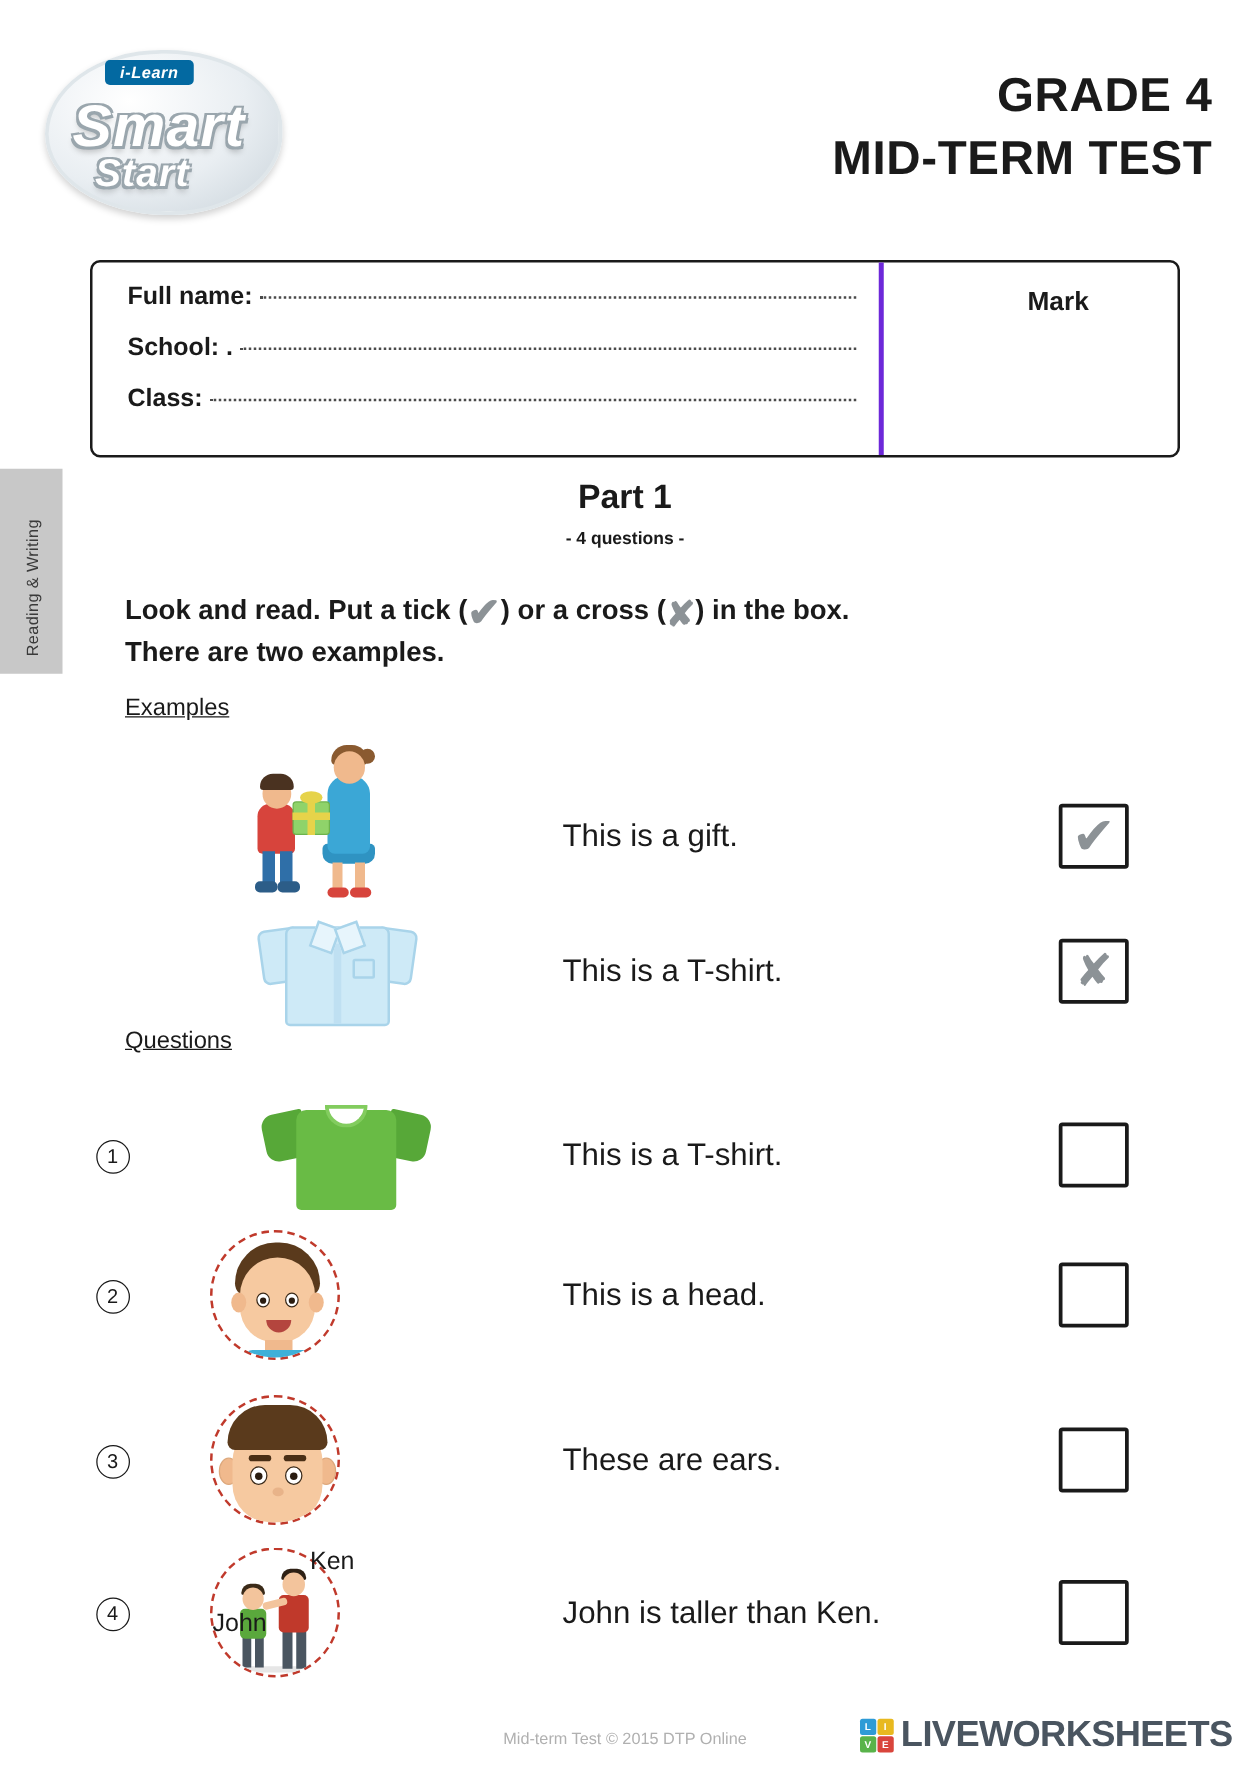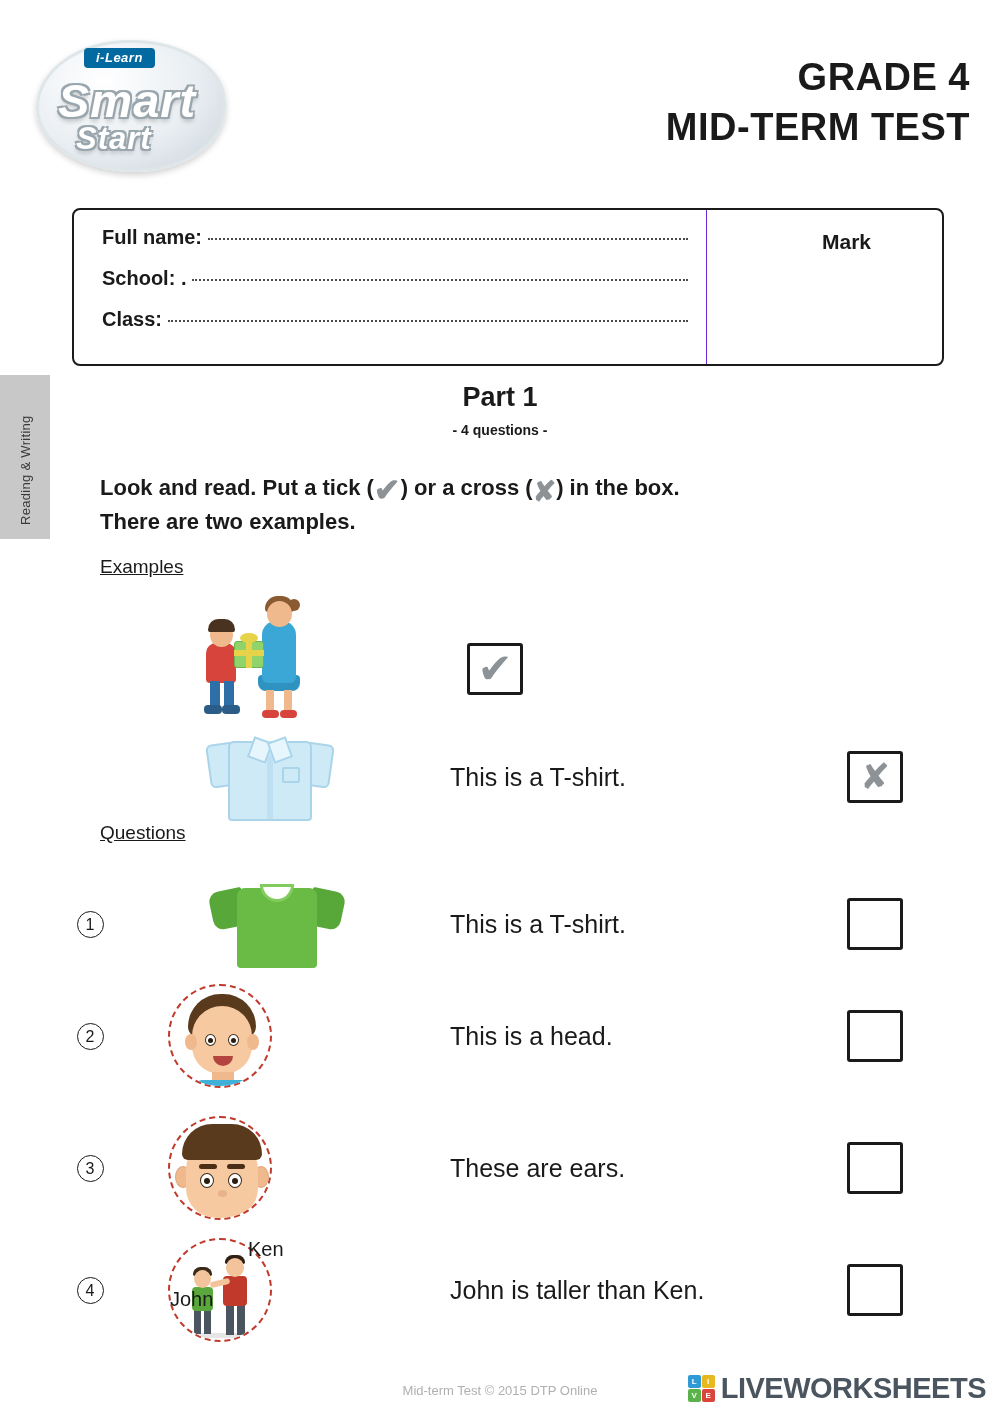--- a/index.html
+++ b/index.html
@@ -80,21 +80,21 @@
     left: 72px;
     top: 208px;
     width: 872px;
     height: 158px;
     border: 2px solid #1a1a1a;
     border-radius: 8px;
     display: flex;
   }
   .infobox-left {
     flex: 0 0 633px;
-    border-right: 1px solid #6d28d9;
+    border-right: 4px solid #6d28d9;
     padding: 16px 0 0 28px;
   }
   .info-row {
     display: flex;
     align-items: baseline;
     font-size: 20px;
     font-weight: bold;
     margin-bottom: 18px;
   }
   .info-row .lbl { white-space: nowrap; }
@@ -444,20 +444,21 @@
       <div class="gb-leg1"></div>
         <div class="gb-leg2"></div>
         <div class="gb-shoe1"></div>
         <div class="gb-shoe2"></div>
       <div class="gift-box"></div>
         <div class="gift-rib-v"></div>
         <div class="gift-rib-h"></div>
         <div class="gift-bow"></div>
     </div>
   </div>
+  <div class="sentence">This is a gift.</div>
   <div class="boxcell">
     <div class="answer-box tick">✔</div>
   </div>
 </div>
 
 <div class="row" style="top: 723px;">
   <div class="num"></div>
   <div class="pic">
     <div class="shirt-blue">
       <div class="sb-sleeveL"></div>

